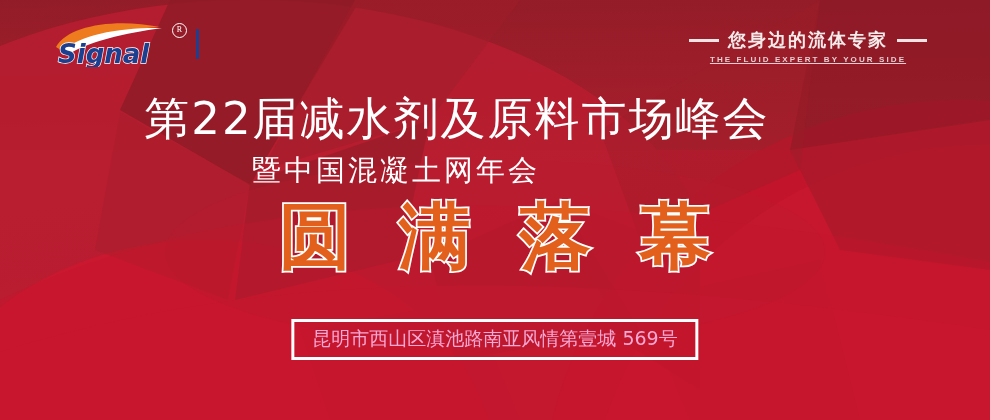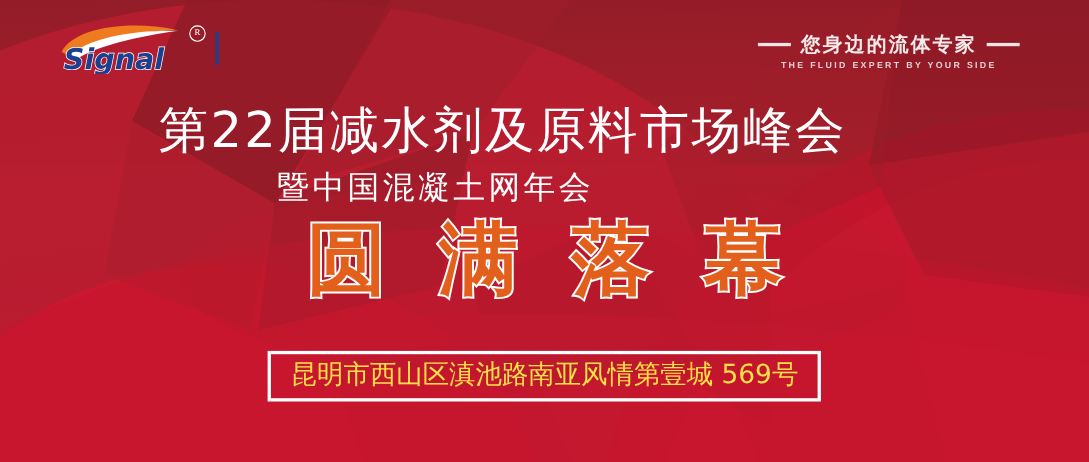--- a/index.html
+++ b/index.html
@@ -111,20 +111,21 @@
     letter-spacing: 2px;
     white-space: nowrap;
   }
   .slogan-en {
     margin-top: 3px;
     font-size: 8px;
     font-weight: 700;
     letter-spacing: 2.1px;
     color: #e6ced1;
     white-space: nowrap;
+    text-decoration: underline;
   }
 
   
   .main-copy {
     position: absolute;
     left: 0;
     top: 0;
     width: 990px;
     z-index: 20;
     text-align: center;
@@ -178,24 +179,24 @@
     left: 50%;
     transform: translateX(-50%);
     top: 319px;
     border: 3px solid #ffffff;
     padding: 6px 18px 8px 18px;
     box-sizing: border-box;
     z-index: 20;
   }
   .address-text {
     font-family: "DejaVu Sans", sans-serif;
-    font-size: 24px;
+    font-size: 19px;
     font-weight: 400;
     line-height: 1.08;
-    color: #fde047;
+    color: #f9a8d4;
     letter-spacing: 0px;
     white-space: nowrap;
   }
 </style>
 </head>
 <body>
 
 <div id="banner">
 
   <svg id="bg-art" viewBox="0 0 990 420" preserveAspectRatio="none" aria-hidden="true">

